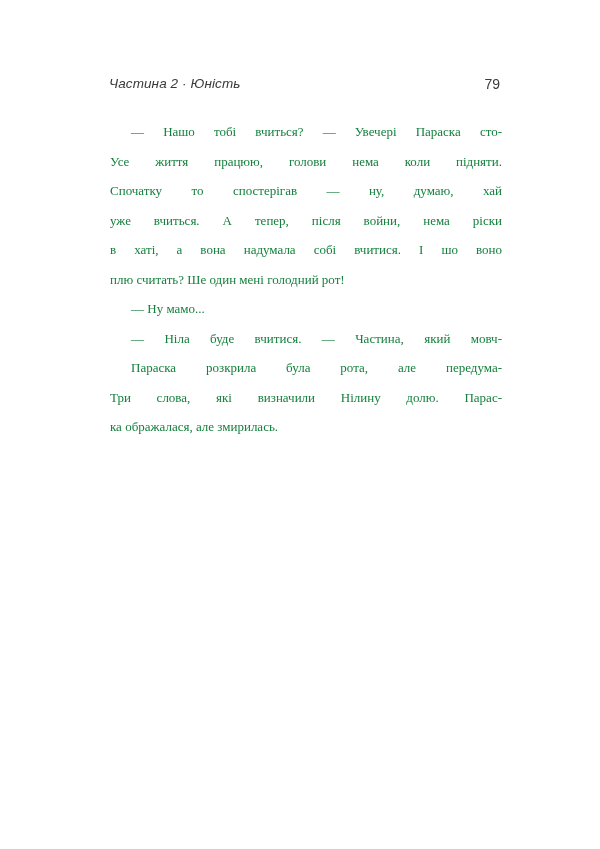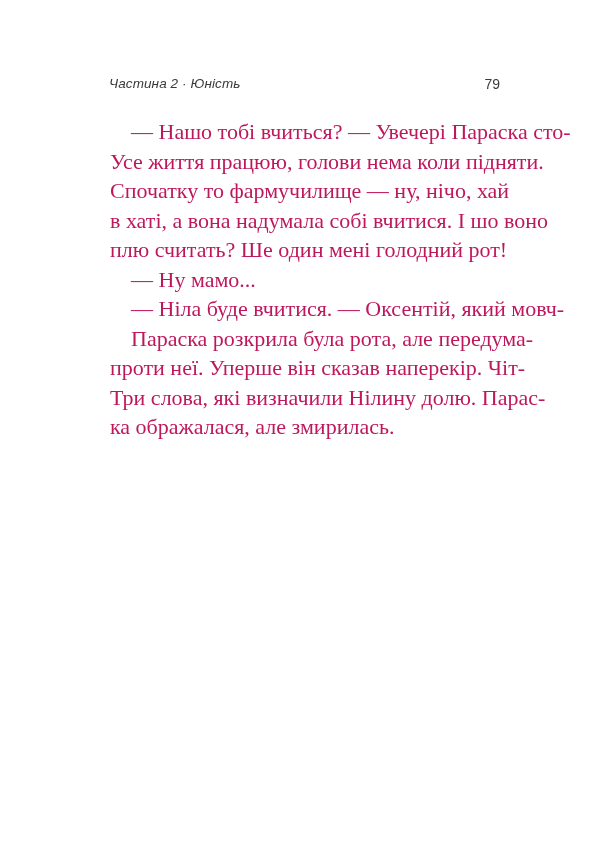--- a/index.html
+++ b/index.html
@@ -3,39 +3,39 @@
 <meta charset="utf-8">
 <style>
   html, body { margin:0; padding:0; background:#ffffff; }
   body { width:600px; height:849px; position:relative; overflow:hidden; }
   .page { position:absolute; left:0; top:0; width:600px; height:849px; background:#fff;padding-left:16px; }
   .running-head { position:absolute; left:109px; top:76px; width:391px; height:22px;
     font-family:"DejaVu Serif", serif; color:#3a3a3a; }
   .rh-title { position:absolute; left:0; top:0; font-style:italic; font-size:13.5px; font-family:"Liberation Sans", sans-serif; letter-spacing:0.1px; }
   .rh-page { position:absolute; right:0; top:0; font-size:14px; font-family:"Liberation Sans", sans-serif; }
   .body { position:absolute; left:110px; top:117px; width:392px;
-    font-family:"Liberation Serif", serif; font-size:22px; line-height:29.5px; color:#be185d; }
+    font-family:"Liberation Serif", serif; font-size:13px; line-height:29.5px; color:#15803d; }
   .line { white-space:nowrap; text-align:justify; text-align-last:justify; height:29.5px; }
   .line.last { text-align-last:left; }
   .line.indent { padding-left:21px; }
 </style>
 </head>
 <body>
 
 <div class="page">
   <div class="running-head">
     <span class="rh-title">Частина 2 · Юність</span>
     <span class="rh-page">79</span>
   </div>
   <div class="body" id="body">
       <div class="line indent">— Нашо тобі вчиться? — Увечері Параска сто-</div>
       <div class="line">Усе життя працюю, голови нема коли підняти.</div>
-      <div class="line">Спочатку то фармучилище — ну, нічо, хай</div>
+      <div class="line">Спочатку то спостерігав — ну, думаю, хай</div>
+      <div class="line">уже вчиться. А тепер, після войни, нема ріски</div>
       <div class="line">в хаті, а вона надумала собі вчитися. І шо воно</div>
       <div class="line last">плю считать? Ше один мені голодний рот!</div>
       <div class="line indent last">— Ну мамо...</div>
-      <div class="line indent">— Ніла буде вчитися. — Оксентій, який мовч-</div>
+      <div class="line indent">— Ніла буде вчитися. — Частина, який мовч-</div>
       <div class="line indent">Параска розкрила була рота, але передума-</div>
-      <div class="line">проти неї. Уперше він сказав наперекір. Чіт-</div>
       <div class="line">Три слова, які визначили Нілину долю. Парас-</div>
       <div class="line last">ка ображалася, але змирилась.</div>
     </div>
 </div>
 
 </body></html>

